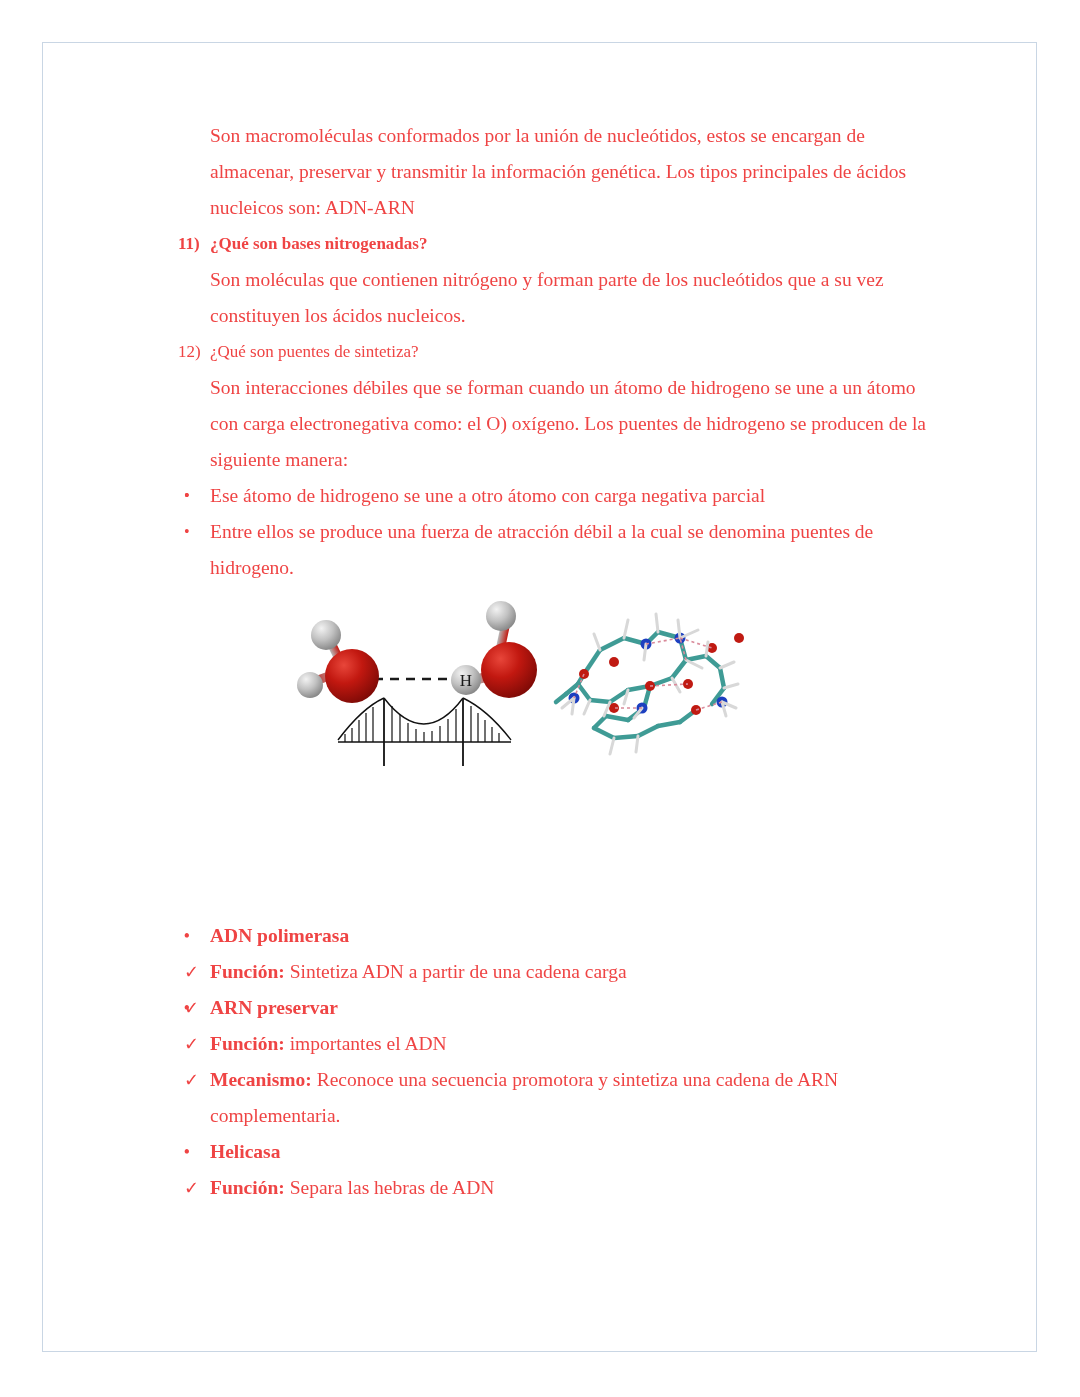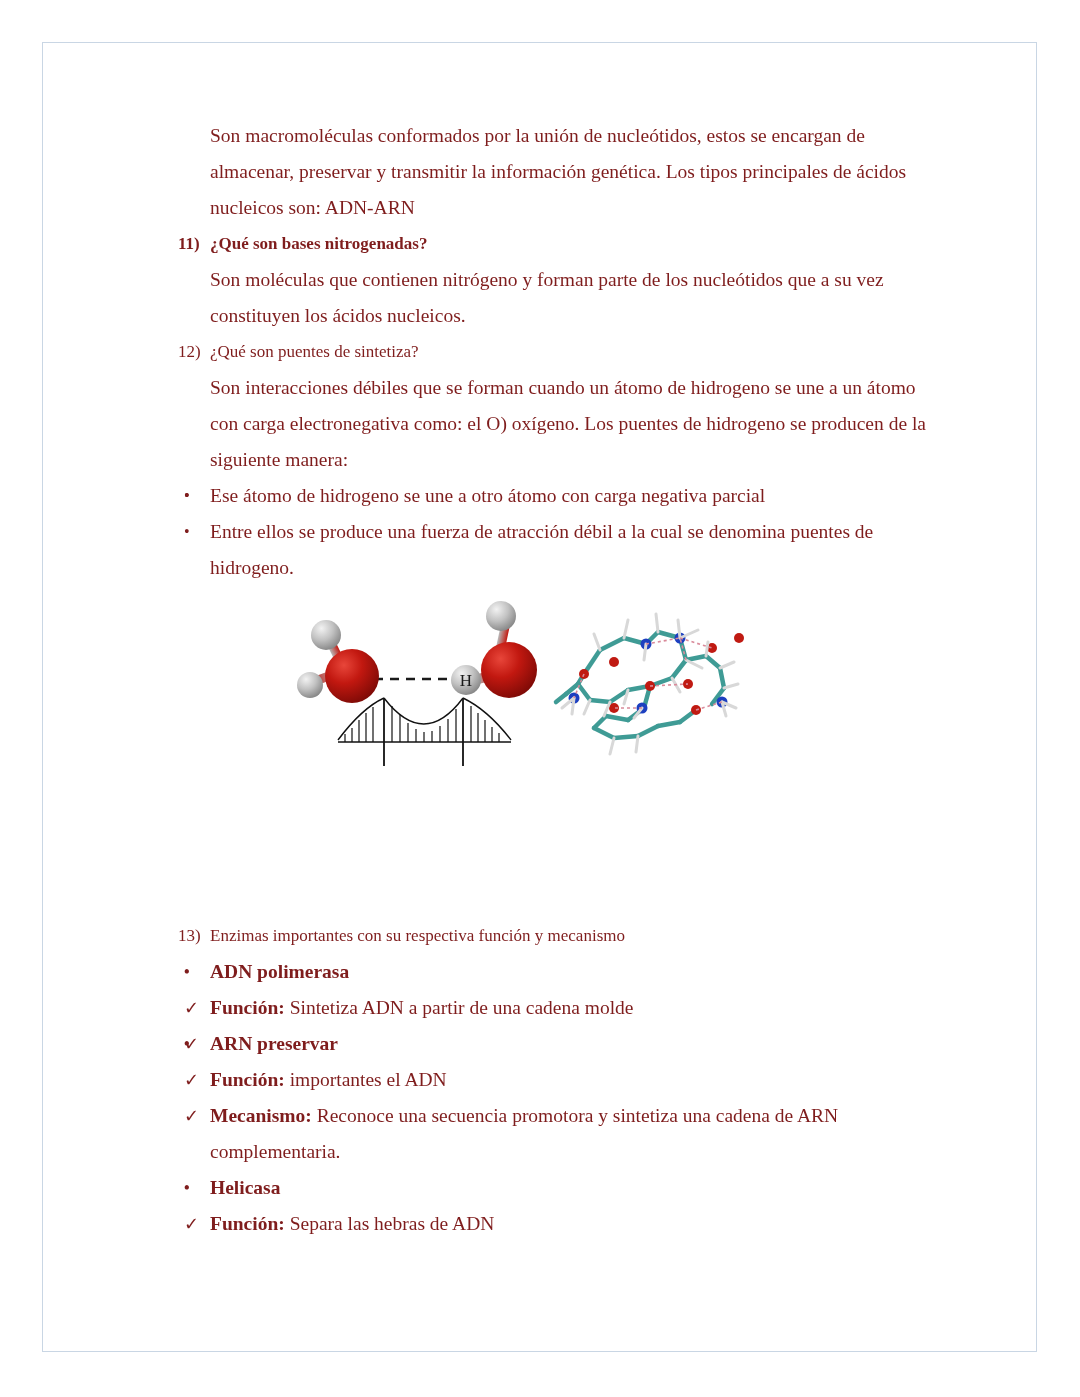--- a/index.html
+++ b/index.html
@@ -6,21 +6,21 @@
     margin: 0;
     padding: 0;
     background: #ffffff;
   }
   .page {
     position: relative;
     width: 1080px;
     height: 1397px;
     background: #ffffff;
     font-family: "Liberation Serif", "DejaVu Serif", serif;
-    color: #7f1d1d;
+    color: #ef4444;
     overflow: hidden;
   }
   .page-border {
     position: absolute;
     left: 42px;
     top: 42px;
     width: 995px;
     height: 1310px;
     border: 1px solid #c9d6e4;
     box-sizing: border-box;
@@ -290,31 +290,28 @@
           <path d="M142 112 L168 104"></path>
           <path d="M30 76 L20 100"></path>
           <path d="M132 62 L126 40"></path>
         </g>
       </g>
     </svg>
   </div>
 
   <div class="content" style="top:918px;">
 
-    <p class="numitem">
-      <span class="num">13)</span><span>Enzimas importantes con su respectiva función y mecanismo</span>
-    </p>
 
     <div class="bullet-item all-bold">
       <span class="marker dot">•</span>
       <span class="txt">ADN polimerasa</span>
     </div>
     <div class="bullet-item">
       <span class="marker check">✓</span>
-      <span class="txt"><b>Función:</b> <span>Sintetiza ADN a partir de una cadena molde</span></span>
+      <span class="txt"><b>Función:</b> <span>Sintetiza ADN a partir de una cadena carga</span></span>
     </div>
     <div class="bullet-item">
       <span class="marker check">✓</span>
     </div>
 
     <div class="bullet-item all-bold">
       <span class="marker dot">•</span>
       <span class="txt">ARN preservar</span>
     </div>
     <div class="bullet-item">

